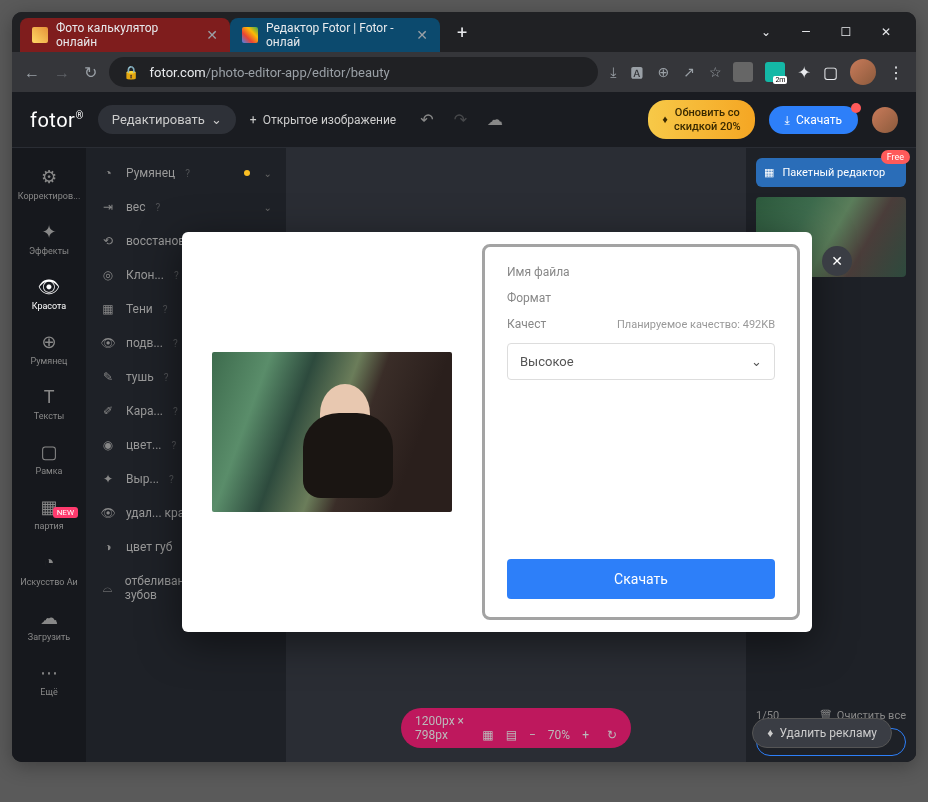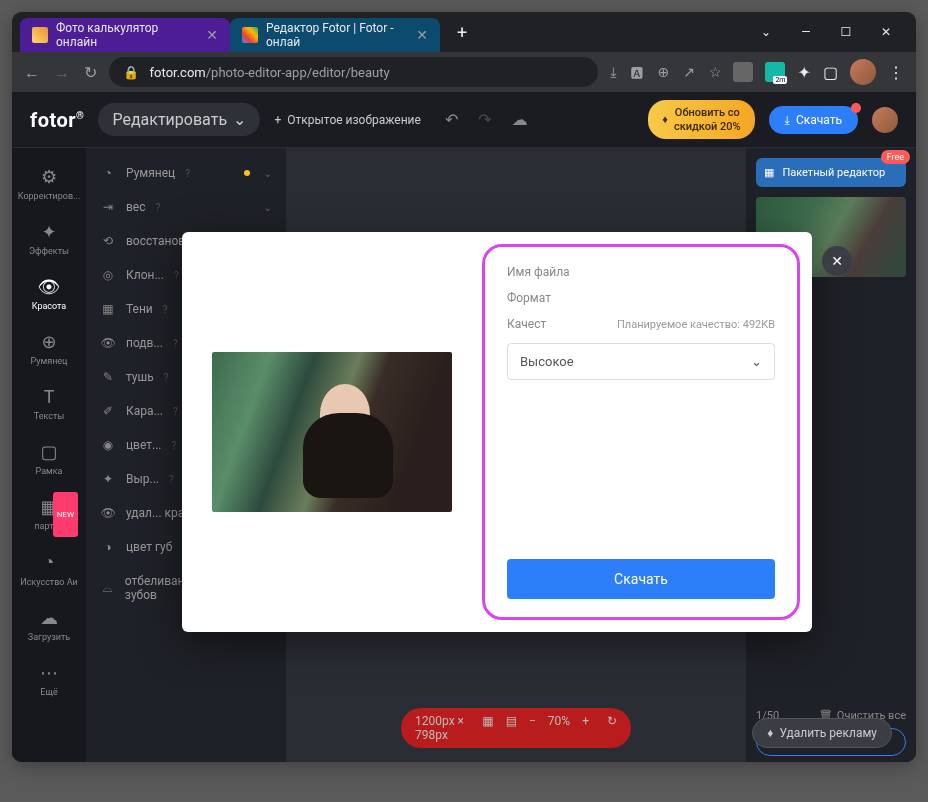--- a/index.html
+++ b/index.html
@@ -1,73 +1,73 @@
 <!DOCTYPE html>
 <html><head>
 <meta charset="utf-8">
 <style>
 *{box-sizing:border-box;margin:0;padding:0;font-family:-apple-system,BlinkMacSystemFont,"Segoe UI",Roboto,Arial,sans-serif}
 body{width:928px;height:802px;background:#5a5a5a;overflow:hidden;position:relative}
 .win{position:absolute;inset:12px 12px 40px 12px;background:#202124;border-radius:10px;overflow:hidden;box-shadow:0 4px 20px rgba(0,0,0,.3)}
 .titlebar{height:40px;background:#202124;display:flex;align-items:center;padding:0 8px}
 .tabs{display:flex;gap:0;height:34px;margin-top:6px}
-.tab{display:flex;align-items:center;gap:8px;padding:0 12px;background:#4c1d95;color:#e8eaed;font-size:12px;border-radius:8px 8px 0 0;max-width:210px;position:relative}
+.tab{display:flex;align-items:center;gap:8px;padding:0 12px;background:#7f1d1d;color:#e8eaed;font-size:12px;border-radius:8px 8px 0 0;max-width:210px;position:relative}
 .tab.active{background:#0c4a6e}
 .tab-ico{width:16px;height:16px;border-radius:2px;flex-shrink:0}
 .tab-close{color:#9aa0a6;font-size:14px;margin-left:auto}
 .newtab{width:28px;height:28px;display:flex;align-items:center;justify-content:center;color:#e8eaed;font-size:18px;margin-left:8px}
 .wincontrols{margin-left:auto;display:flex;gap:20px;padding-right:12px}
 .wincontrols span{color:#e8eaed;font-size:12px;width:20px;text-align:center}
 .addrbar{height:40px;background:#35363a;display:flex;align-items:center;gap:12px;padding:0 12px}
 .navbtns{display:flex;gap:14px;color:#9aa0a6}
 .navbtns span{font-size:16px}
 .addr{flex:1;background:#202124;border-radius:20px;height:30px;display:flex;align-items:center;padding:0 14px;gap:10px;color:#9aa0a6;font-size:13px}
 .addr .dom{color:#e8eaed}
 .addricons{display:flex;gap:14px;color:#9aa0a6;font-size:14px}
 .ext{display:flex;gap:12px;align-items:center}
 .ext-ico{width:20px;height:20px;border-radius:3px}
 .avatar{width:26px;height:26px;border-radius:50%;background:linear-gradient(135deg,#c97b5a,#8b5a3c)}
 .app{position:absolute;top:80px;left:0;right:0;bottom:0;background:#1a1c21;display:flex;flex-direction:column}
 .appbar{height:56px;background:#1a1c21;display:flex;align-items:center;padding:0 18px;gap:14px;border-bottom:1px solid #2a2d34}
-.logo{color:#fff;font-size:20px;font-weight:700;letter-spacing:.5px}
+.logo{color:#fff;font-size:20px;font-weight:400;letter-spacing:.5px}
 .logo sup{font-size:10px}
-.editbtn{background:#2e3138;color:#ccc;border-radius:18px;padding:7px 14px;font-size:16px;display:flex;align-items:center;gap:6px}
+.editbtn{background:#2e3138;color:#ccc;border-radius:18px;padding:7px 14px;font-size:13px;display:flex;align-items:center;gap:6px}
 .openimg{color:#ccc;font-size:12px;display:flex;align-items:center;gap:6px}
 .tbicons{display:flex;gap:20px;color:#888;font-size:16px;margin-left:10px}
 .spacer{flex:1}
 .upgrade{background:linear-gradient(90deg,#f7c948,#f5a623);border-radius:18px;padding:6px 14px;font-size:11px;color:#3a2a00;display:flex;align-items:center;gap:6px;font-weight:500}
 .dlbtn{background:#2d7ff9;color:#fff;border-radius:18px;padding:7px 16px;font-size:12px;display:flex;align-items:center;gap:6px;position:relative}
 .dlbtn::after{content:"";position:absolute;top:-3px;right:-3px;width:10px;height:10px;background:#ff5a5a;border-radius:50%}
 .appbody{flex:1;display:flex;position:relative}
 .rail{width:74px;background:#16181d;display:flex;flex-direction:column;padding-top:8px}
 .railitem{display:flex;flex-direction:column;align-items:center;gap:4px;padding:10px 4px;color:#888;font-size:9px;position:relative}
 .railitem.active{color:#fff}
 .railitem .ico{font-size:18px}
-.railbadge{position:absolute;top:6px;right:8px;background:#ff3b6e;color:#fff;font-size:8px;padding:18px 4px;border-radius:3px}
+.railbadge{position:absolute;top:21px;right:8px;background:#ff3b6e;color:#fff;font-size:8px;padding:1px 4px;border-radius:3px}
 .sidepanel{width:200px;background:#1e2127;padding:8px 0;overflow:hidden}
 .sideitem{display:flex;align-items:center;gap:10px;padding:10px 14px;color:#999;font-size:12px}
 .sideitem .sico{width:16px;text-align:center;color:#888}
 .sideitem .dot{width:6px;height:6px;background:#fbbf24;border-radius:50%;margin-left:auto}
 .sideitem .chev{color:#666;font-size:10px;margin-left:4px}
 .canvas{flex:1;background:#2a2d34;position:relative}
-.zoombar{position:absolute;bottom:14px;left:50%;transform:translateX(-50%);background:#b91c1c;border-radius:20px;padding:6px 14px;display:flex;align-items:flex-start;gap:12px;color:#bbb;font-size:12px}
+.zoombar{position:absolute;bottom:14px;left:50%;transform:translateX(-50%);background:#be185d;border-radius:20px;padding:6px 14px;display:flex;align-items:flex-end;gap:12px;color:#bbb;font-size:12px}
 .rpanel{width:170px;background:#1e2127;padding:10px;position:relative}
 .batch{background:#2a6db8;border-radius:6px;padding:8px;color:#fff;font-size:11px;display:flex;align-items:center;gap:8px;position:relative}
 .freebadge{position:absolute;top:-8px;right:-4px;background:#ff5a5a;color:#fff;font-size:9px;padding:2px 6px;border-radius:8px}
 .thumb{margin-top:10px;width:100%;height:80px;background:linear-gradient(120deg,#2d5a3d 0%,#3d6b4d 30%,#5a7d5a 50%,#4a3d3a 70%,#2d4a3d 100%);border-radius:4px}
 .counter{position:absolute;bottom:40px;left:10px;color:#888;font-size:11px}
 .clearall{position:absolute;bottom:40px;right:10px;color:#888;font-size:11px;display:flex;align-items:center;gap:4px}
 .helpbtn{position:absolute;bottom:6px;left:10px;right:10px;border:1px solid #2d7ff9;color:#2d7ff9;border-radius:16px;padding:6px;font-size:12px;display:flex;align-items:center;justify-content:center;gap:6px}
 .modal{position:absolute;top:220px;left:170px;width:630px;height:400px;background:#fff;border-radius:6px;display:flex;box-shadow:0 10px 40px rgba(0,0,0,.5)}
 .mclose{position:absolute;top:14px;right:-40px;width:30px;height:30px;background:#3a3d44;border-radius:50%;color:#fff;display:flex;align-items:center;justify-content:center;font-size:14px}
 .mleft{width:300px;display:flex;align-items:center;justify-content:center;padding:20px}
 .mimg{width:240px;height:160px;background:linear-gradient(110deg,#3d6b4d 0%,#5a8d6a 20%,#2d4a3d 35%,#6b7d5a 50%,#3a2d28 60%,#2a1f1c 80%);border-radius:2px;position:relative;overflow:hidden}
 .mimg::before{content:"";position:absolute;left:45%;top:20%;width:50px;height:60px;background:#e8c8b0;border-radius:50% 50% 40% 40%}
 .mimg::after{content:"";position:absolute;left:38%;top:38%;width:90px;height:85px;background:#1a1512;border-radius:40% 40% 20% 20%}
-.mright{flex:1;border:3px solid #d946ef;border-radius:20px;margin:12px 12px 12px 0;padding:18px 22px;display:flex;flex-direction:column;gap:12px}
+.mright{flex:1;border:3px solid #a3a3a3;border-radius:8px;margin:12px 12px 12px 0;padding:18px 22px;display:flex;flex-direction:column;gap:12px}
 .mlabel{color:#888;font-size:12px}
 .minput{border:1px solid #ddd;border-radius:4px;padding:10px 12px;font-size:13px;color:#555;width:100%}
 .fmtrow{display:flex;gap:10px}
 .fmtbtn{border:1px solid #ddd;border-radius:4px;padding:9px 26px;font-size:13px;color:#666;position:relative}
 .fmtbtn.sel{border-color:#2d7ff9;color:#2d7ff9}
 .fmtbtn.sel::after{content:"";position:absolute;bottom:0;right:0;border:6px solid transparent;border-right-color:#2d7ff9;border-bottom-color:#2d7ff9}
 .qrow{display:flex;justify-content:space-between;align-items:center}
 .qest{color:#999;font-size:11px}
 .qsel{border:1px solid #ddd;border-radius:4px;padding:10px 12px;font-size:13px;color:#555;display:flex;justify-content:space-between;align-items:center}
 .mdl{background:#2d7ff9;color:#fff;border-radius:4px;padding:12px;text-align:center;font-size:14px;margin-top:auto}

